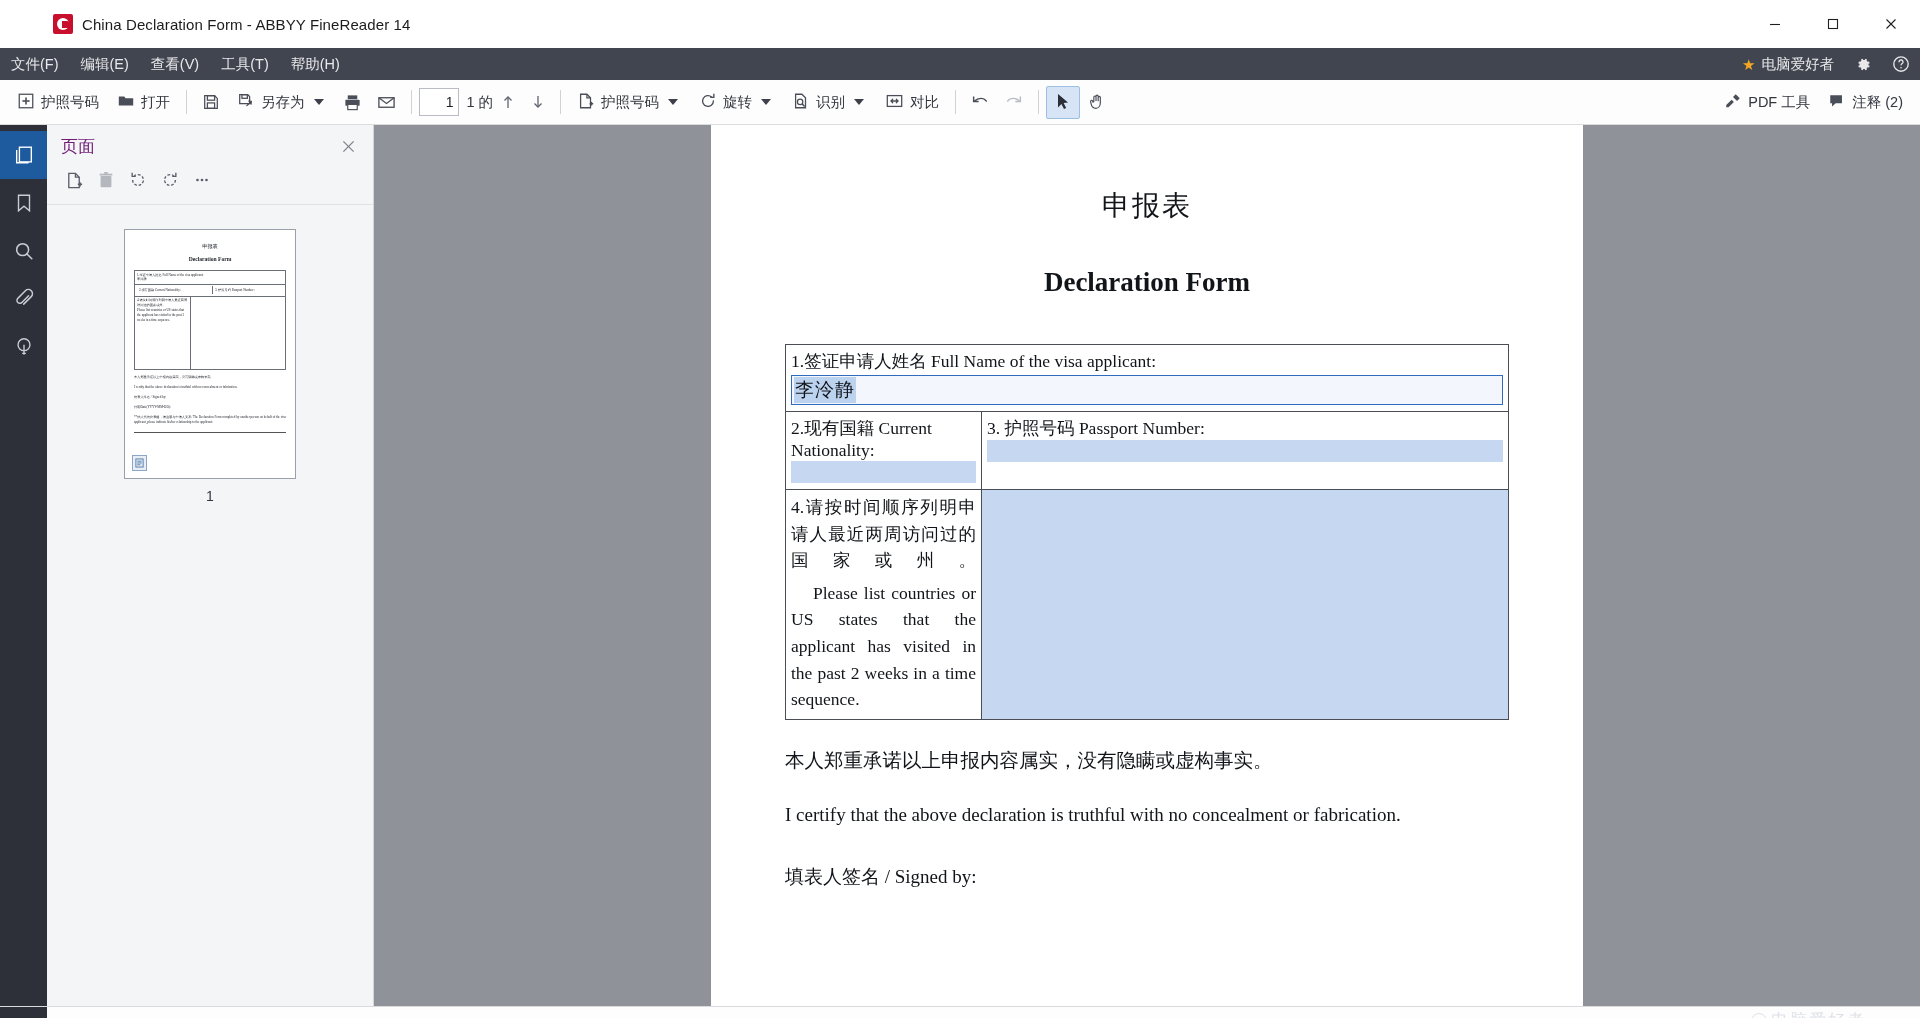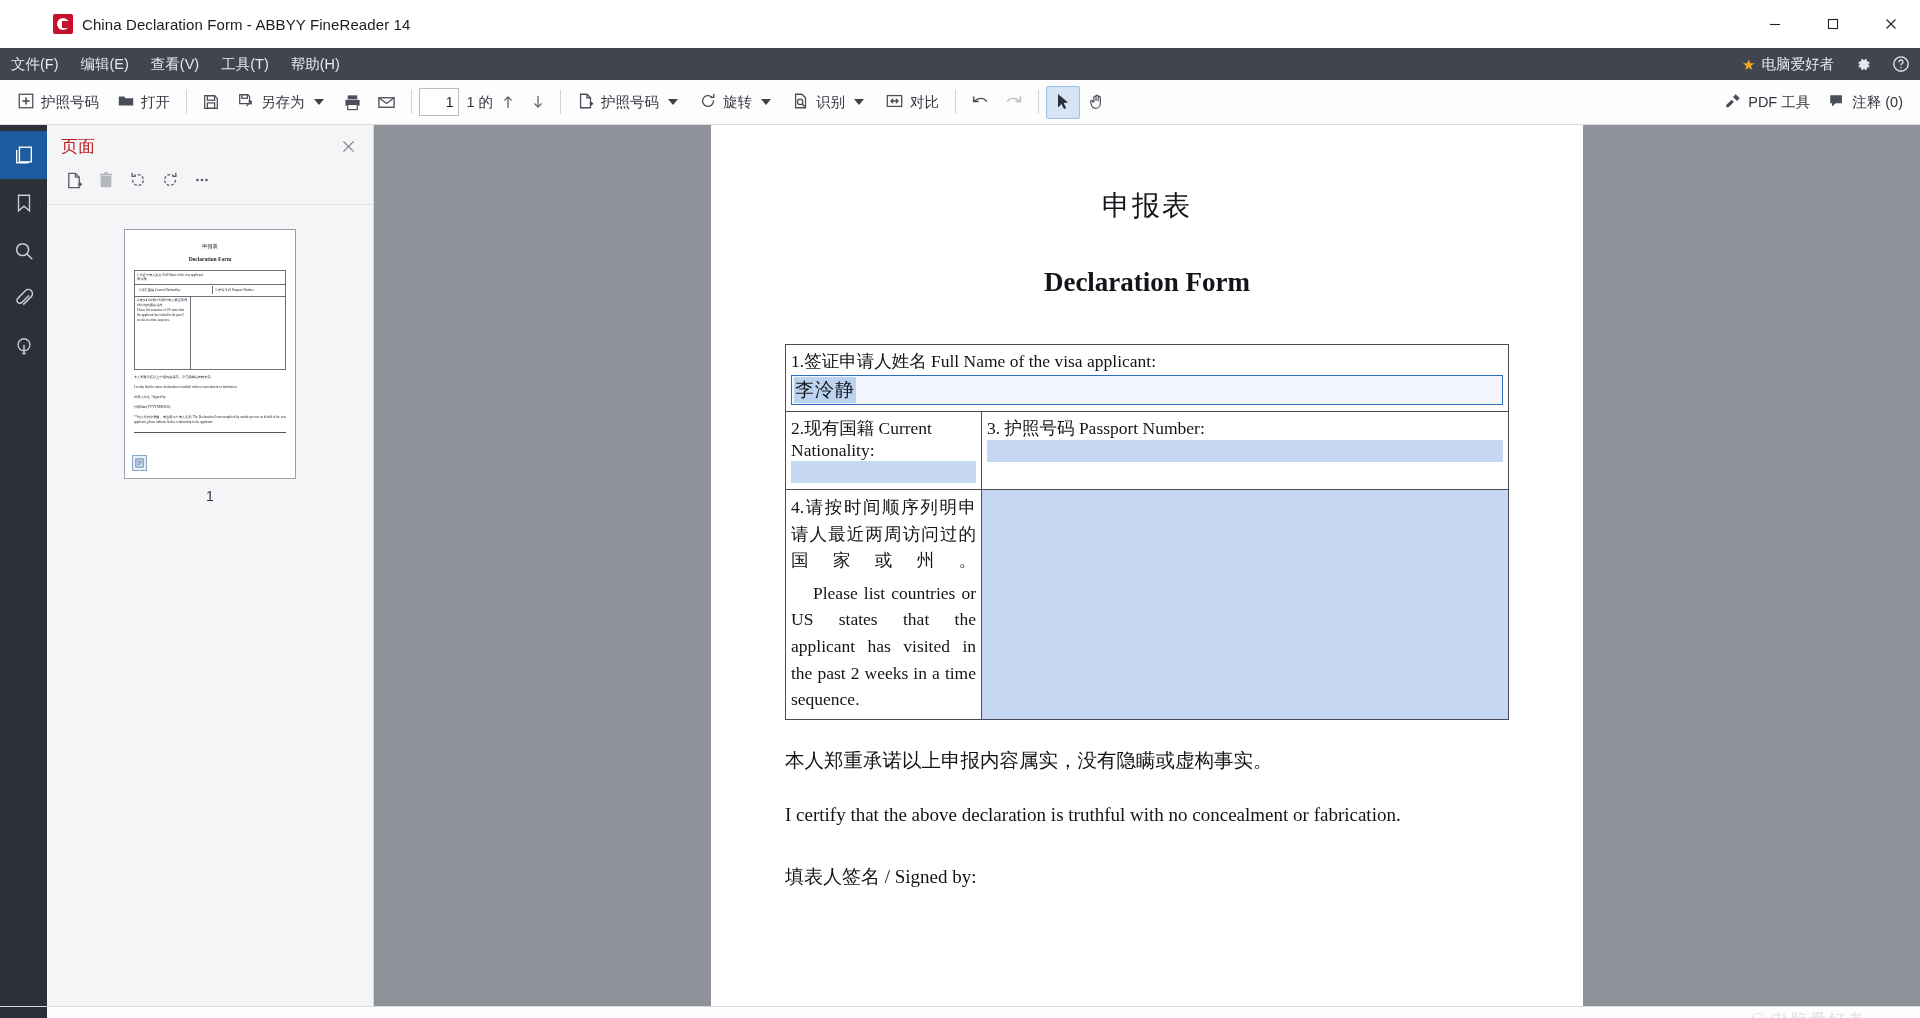--- a/index.html
+++ b/index.html
@@ -125,21 +125,21 @@
   
   .pages-panel {
     width: 327px; background: #f4f5f7; flex: none;
     border-right: 1px solid #d4d6da;
     display: flex; flex-direction: column;
   }
   .pages-head {
     display: flex; align-items: center;
     padding: 10px 14px 4px 14px;
   }
-  .pages-title { font-size: 17px; color: #b91c1c; }
+  .pages-title { font-size: 17px; color: #701a75; }
   .pages-close {
     margin-left: auto; color: #7d818b; font-size: 18px;
     width: 22px; height: 22px; display: flex;
     align-items: center; justify-content: center;
   }
   .pages-tools {
     display: flex; align-items: center; gap: 2px;
     padding: 4px 12px 10px 12px;
     border-bottom: 1px solid #dfe1e5;
   }
@@ -465,21 +465,21 @@
         </svg>
       </span>
       <span>PDF 工具</span>
     </div>
     <div class="tb-btn">
       <span>
         <svg width="18" height="18" viewBox="0 0 20 20" fill="#4a4e58">
           <path d="M2.5 3.5h13v9h-7l-4 3.5v-3.5h-2z"></path>
         </svg>
       </span>
-      <span>注释 (0)</span>
+      <span>注释 (2)</span>
     </div>
   </div>
 </div>
 
 <div class="main">
 
   <div class="rail">
     <div class="rail-btn active">
       <svg width="22" height="22" viewBox="0 0 24 24" fill="none" stroke="currentColor" stroke-width="1.5">
         <rect x="7" y="3.5" width="13" height="16"></rect>

